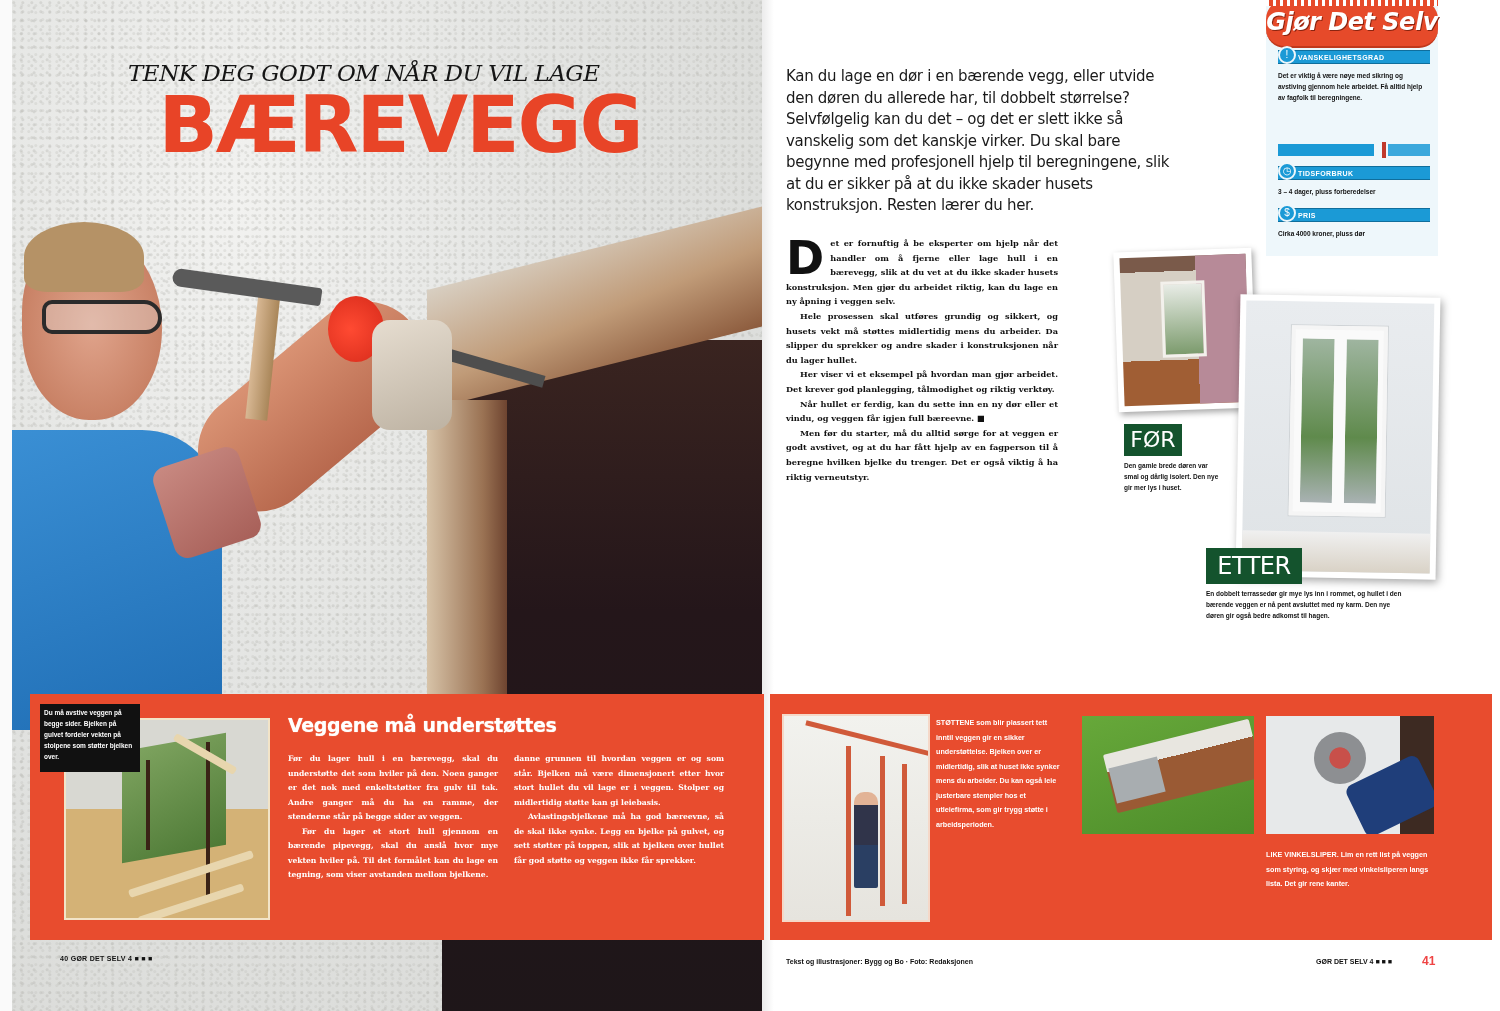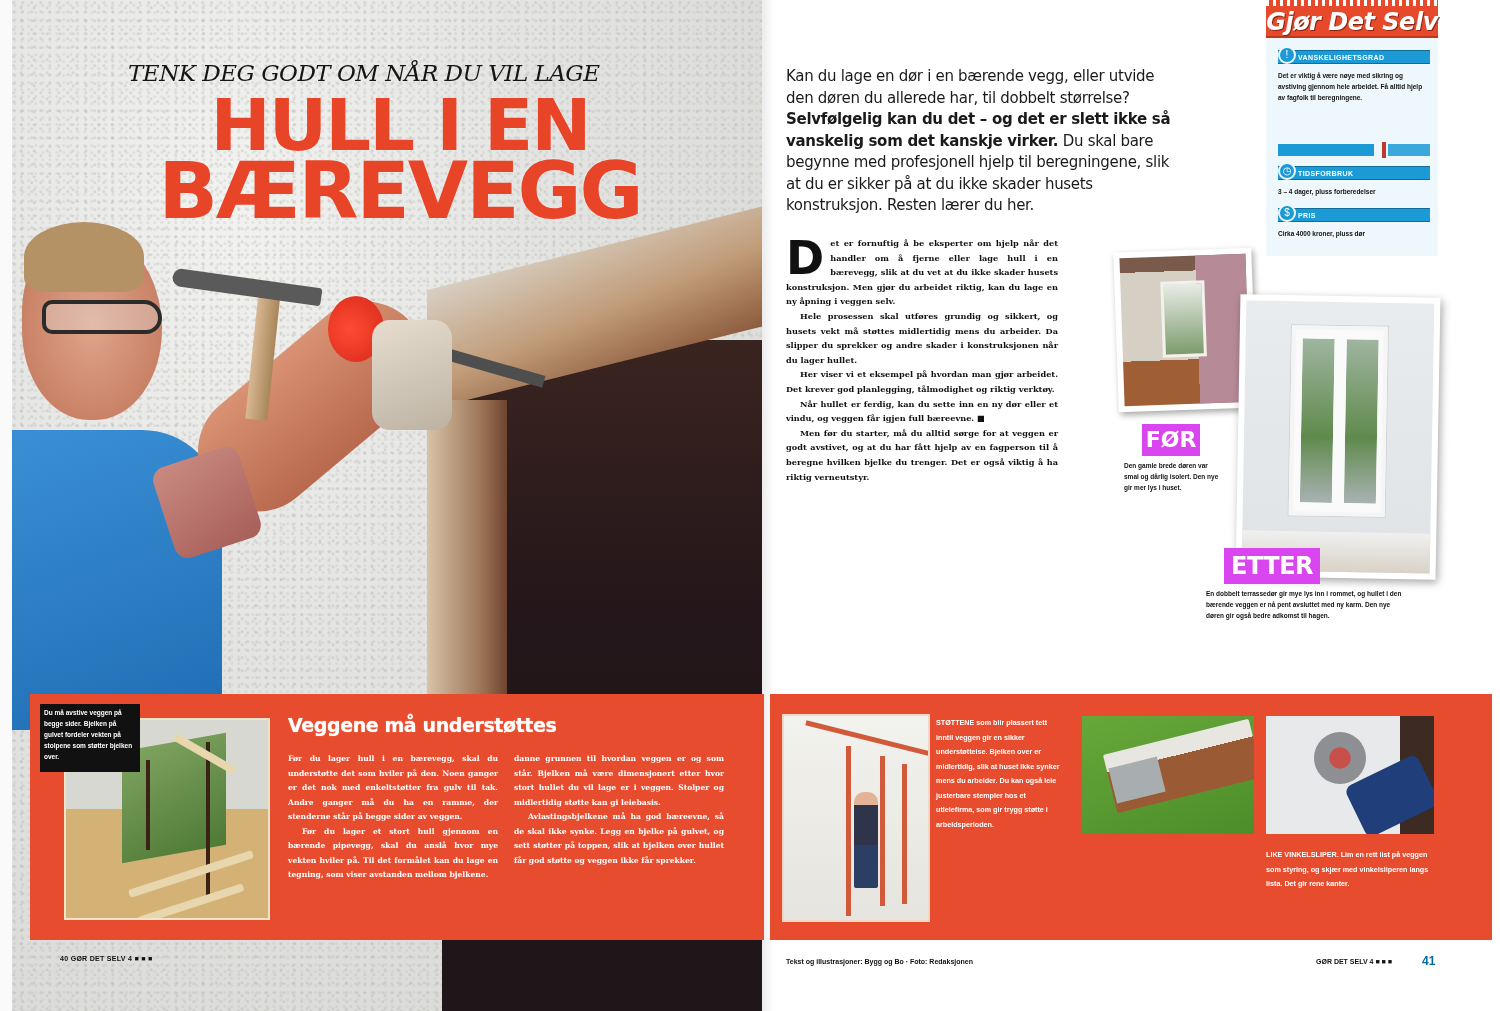--- a/index.html
+++ b/index.html
@@ -109,43 +109,44 @@
     position: absolute; left: 60px; top: 955px;
     font-size: 7px; font-weight: bold; color: #111; letter-spacing: 0.3px;
   }
 
   
   .intro {
     position: absolute; left: 786px; top: 66px; width: 400px;
     font-family: "DejaVu Sans", sans-serif; font-size: 15px; line-height: 21.5px; color: #1a1a1a;
     letter-spacing: -0.3px;
   }
-  .intro b { font-weight: bold; }
+  .intro b { font-weight: normal; }
 
   .body-col {
     position: absolute; left: 786px; top: 236px; width: 272px;
     font-family: "DejaVu Serif", serif; font-size: 8.2px; line-height: 14.6px; color: #111;
     text-align: justify; font-weight: bold;
   }
   .dropcap {
     float: left; font-family: "DejaVu Sans", sans-serif; font-weight: bold;
     font-size: 46px; line-height: 40px; margin: 2px 6px 0 0; color: #111;
   }
   .body-col p { text-indent: 14px; }
   .body-col p.first { text-indent: 0; }
 
   
   .dgs-box {
     position: absolute; left: 1266px; top: 0; width: 172px; height: 256px;
     background: #eef7fb;
   }
   .dgs-header {
-    position: absolute; left: 0; top: 0; width: 172px; height: 38px;
+    position: absolute; left: 0; top: 0; width: 172px; height: 48px;
     background: #e64a2a;
     border-bottom: 2px solid #c0381c;
+    border-radius: 19px;
   }
   .dgs-header::before {
     content: ""; position: absolute; left: 0; top: 0; width: 172px; height: 6px;
     background: repeating-linear-gradient(90deg, #fff 0 3px, #e64a2a 3px 7px);
   }
   .dgs-title {
     position: absolute; left: 0; top: 6px; width: 172px; text-align: center;
     font-family: "DejaVu Sans", sans-serif; font-weight: bold; font-style: italic;
     color: #fff; font-size: 24px; line-height: 32px; letter-spacing: -0.5px;
     text-shadow: 1px 1px 0 #8a2410;
@@ -213,23 +214,22 @@
   .door-pane {
     position: absolute; width: 38px; border: 3px solid #fafafa;
     background: linear-gradient(180deg, #9fb5a0, #5f8a4c 60%, #a9b2b3);
   }
   .door-floor {
     position: absolute; left: 0; bottom: 0; width: 100%; height: 40px;
     background: linear-gradient(180deg, #f0f0f0, #d9d2c6);
   }
 
   .label-before, .label-after {
-    position: absolute; background: #d946ef; color: #fff; font-weight: bold;
+    position: absolute; background: #14532d; color: #fff; font-weight: normal;
     font-family: "DejaVu Sans", sans-serif;
-    margin-left: 18px;
   }
   .label-before { left: 1124px; top: 424px; width: 58px; height: 32px; font-size: 22px; line-height: 32px; text-align: center; }
   .label-after { left: 1206px; top: 548px; width: 96px; height: 36px; font-size: 24px; line-height: 36px; text-align: center; letter-spacing: -0.5px; }
 
   .cap-before {
     position: absolute; left: 1124px; top: 460px; width: 100px;
     font-size: 6.5px; line-height: 11px; font-weight: bold; color: #111;
   }
   .cap-after {
     position: absolute; left: 1206px; top: 588px; width: 200px;
@@ -335,21 +335,21 @@
 
   .right-folio-credit {
     position: absolute; left: 786px; top: 958px;
     font-size: 7px; font-weight: bold; color: #111;
   }
   .right-folio {
     position: absolute; left: 1316px; top: 958px;
     font-size: 7px; font-weight: bold; color: #111;
   }
   .right-page-num {
-    position: absolute; left: 1422px; top: 954px; font-size: 12px; font-weight: bold; color: #0369a1;
+    position: absolute; left: 1422px; top: 954px; font-size: 12px; font-weight: bold; color: #ef4444;
   }
   .gutter {
     position: absolute; left: 762px; top: 0; width: 12px; height: 1011px;
     background: linear-gradient(90deg, rgba(0,0,0,0.08), rgba(0,0,0,0));
   }
   .left-edge { position: absolute; left: 0; top: 0; width: 12px; height: 1011px; background: #fafafa; }
 </style>
 </head>
 <body>
 
@@ -369,21 +369,20 @@
     <div class="hammer-handle"></div>
     <div class="hammer-head"></div>
     <div class="glove-1"></div>
     <div class="chisel"></div>
     <div class="chisel-guard"></div>
     <div class="glove-2"></div>
   </div>
 
   <div class="kicker">TENK DEG GODT OM NÅR DU VIL LAGE</div>
   <div class="headline">
-    <span>HULL I EN</span>
     <span class="line2">BÆREVEGG</span>
   </div>
 
   <div class="gutter"></div>
 
   <div class="intro">
     <span>Kan du lage en dør i en bærende vegg, eller utvide den døren du allerede har, til dobbelt størrelse? </span><b>Selvfølgelig kan du det – og det er slett ikke så vanskelig som det kanskje virker.</b><span> Du skal bare begynne med profesjonell hjelp til beregningene, slik at du er sikker på at du ikke skader husets konstruksjon. Resten lærer du her.</span>
   </div>
 
   <div class="body-col">

